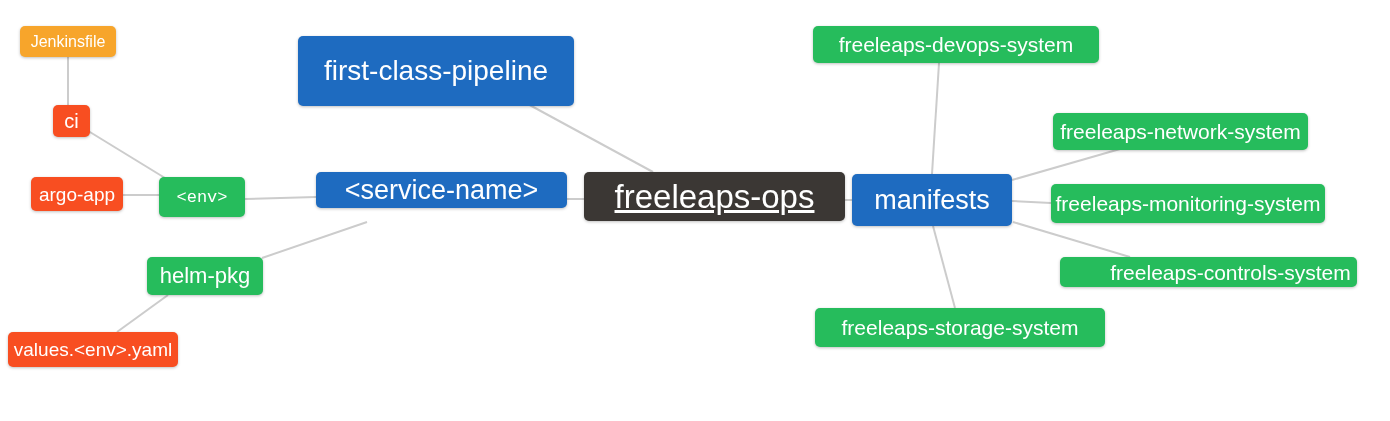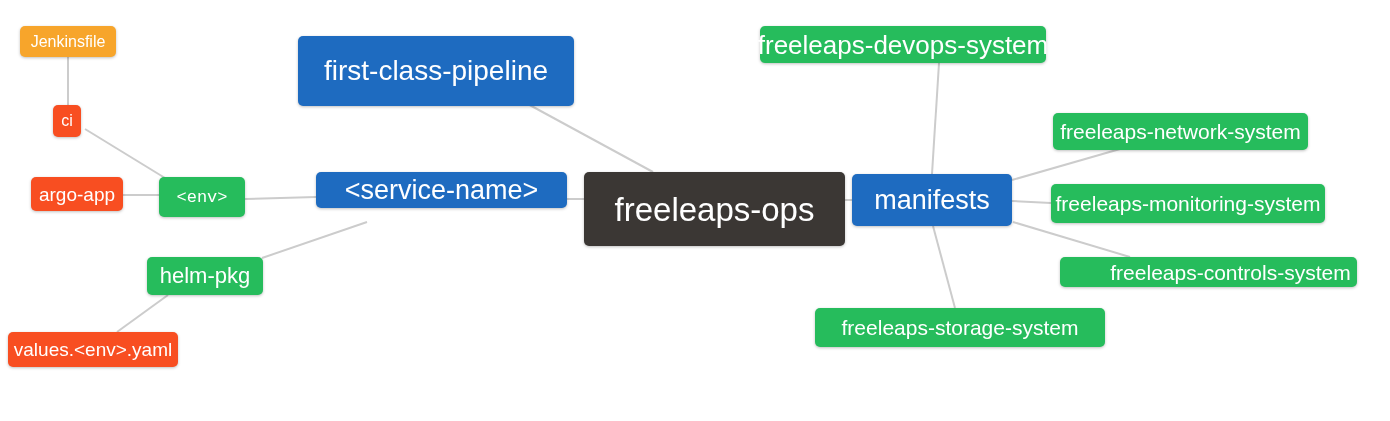--- a/index.html
+++ b/index.html
@@ -63,39 +63,39 @@
     <line x1="845" y1="200" x2="852" y2="200"></line>
     <line x1="932" y1="174" x2="939" y2="63"></line>
     <line x1="1012" y1="180" x2="1120" y2="149"></line>
     <line x1="1012" y1="201" x2="1051" y2="203"></line>
     <line x1="1013" y1="222" x2="1130" y2="257"></line>
     <line x1="933" y1="226" x2="955" y2="308"></line>
   </svg>
 
   <div class="node orange" style="left:20px; top:26px; width:96px; height:31px; font-size:16px;">Jenkinsfile</div>
 
-  <div class="node red" style="left:53px; top:105px; width:28px; height:32px; font-size:16px;text-align:center;">ci</div>
+  <div class="node red" style="left:53px; top:105px; width:37px; height:32px; font-size:20px;text-align:center;">ci</div>
 
   <div class="node red" style="left:31px; top:177px; width:92px; height:34px; font-size:19px;">argo-app</div>
 
   <div class="node green" style="left:159px; top:177px; width:86px; height:40px; font-size:17px;font-family:Liberation Mono, monospace;">&lt;env&gt;</div>
 
   <div class="node blue" style="left:298px; top:36px; width:276px; height:70px; font-size:28px;">first-class-pipeline</div>
 
   <div class="node blue" style="left:316px; top:172px; width:251px; height:36px; font-size:27px;">&lt;service-name&gt;</div>
 
-  <div class="node dark" style="left:584px; top:172px; width:261px; height:74px; font-size:33px;">freeleaps-ops</div>
+  <div class="node dark" style="left:584px; top:172px; width:261px; height:49px; font-size:33px;text-decoration:underline;">freeleaps-ops</div>
 
   <div class="node blue" style="left:852px; top:174px; width:160px; height:52px; font-size:27px;">manifests</div>
 
   <div class="node green" style="left:147px; top:257px; width:116px; height:38px; font-size:22px;">helm-pkg</div>
 
   <div class="node red" style="left:8px; top:332px; width:170px; height:35px; font-size:19px;">values.&lt;env&gt;.yaml</div>
 
-  <div class="node green" style="left:760px; top:26px; width:286px; height:37px; font-size:26px;">freeleaps-devops-system</div>
+  <div class="node green" style="left:813px; top:26px; width:286px; height:37px; font-size:21px;">freeleaps-devops-system</div>
 
   <div class="node green" style="left:1053px; top:113px; width:255px; height:37px; font-size:21px;">freeleaps-network-system</div>
 
   <div class="node green" style="left:1051px; top:184px; width:274px; height:39px; font-size:21px;">freeleaps-monitoring-system</div>
 
   <div class="node green" style="left:1060px; top:257px; width:297px; height:30px; font-size:21px;padding-left:48px;">freeleaps-controls-system</div>
 
   <div class="node green" style="left:815px; top:308px; width:290px; height:39px; font-size:21px;">freeleaps-storage-system</div>
 
 </div>

